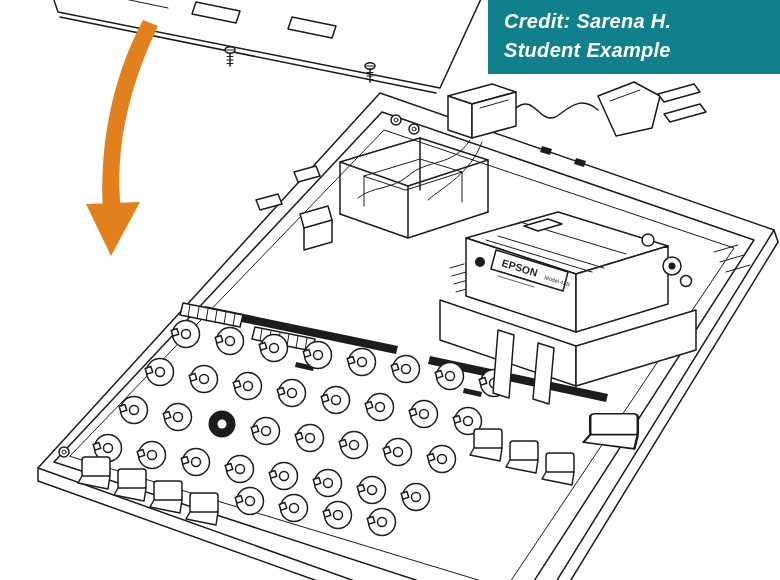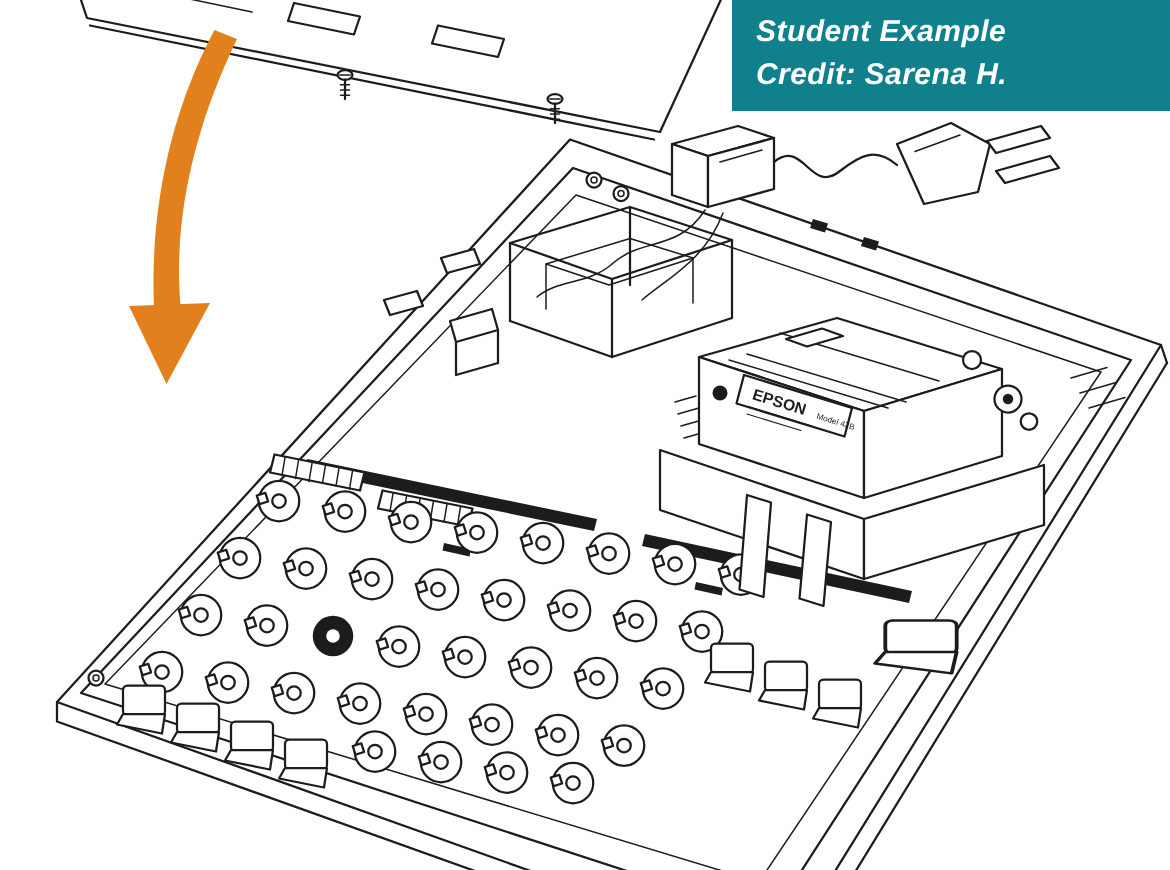--- a/index.html
+++ b/index.html
@@ -211,17 +211,17 @@
     <use href="#screw" x="370" y="66"></use>
   </g>
 
   <g>
     <path d="M158,26 C130,84 114,148 121,210 L103,212 C99,146 112,78 143,20 Z" fill="#e2801d"></path>
     <polygon points="86,204 140,202 111,256" fill="#e2801d"></polygon>
   </g>
 </svg>
 
   <div class="banner">
+    <div class="banner-line">Credit: Sarena H.</div>
     <div class="banner-line">Student Example</div>
-    <div class="banner-line">Credit: Sarena H.</div>
   </div>
 
 </div>
 
 </body></html>

